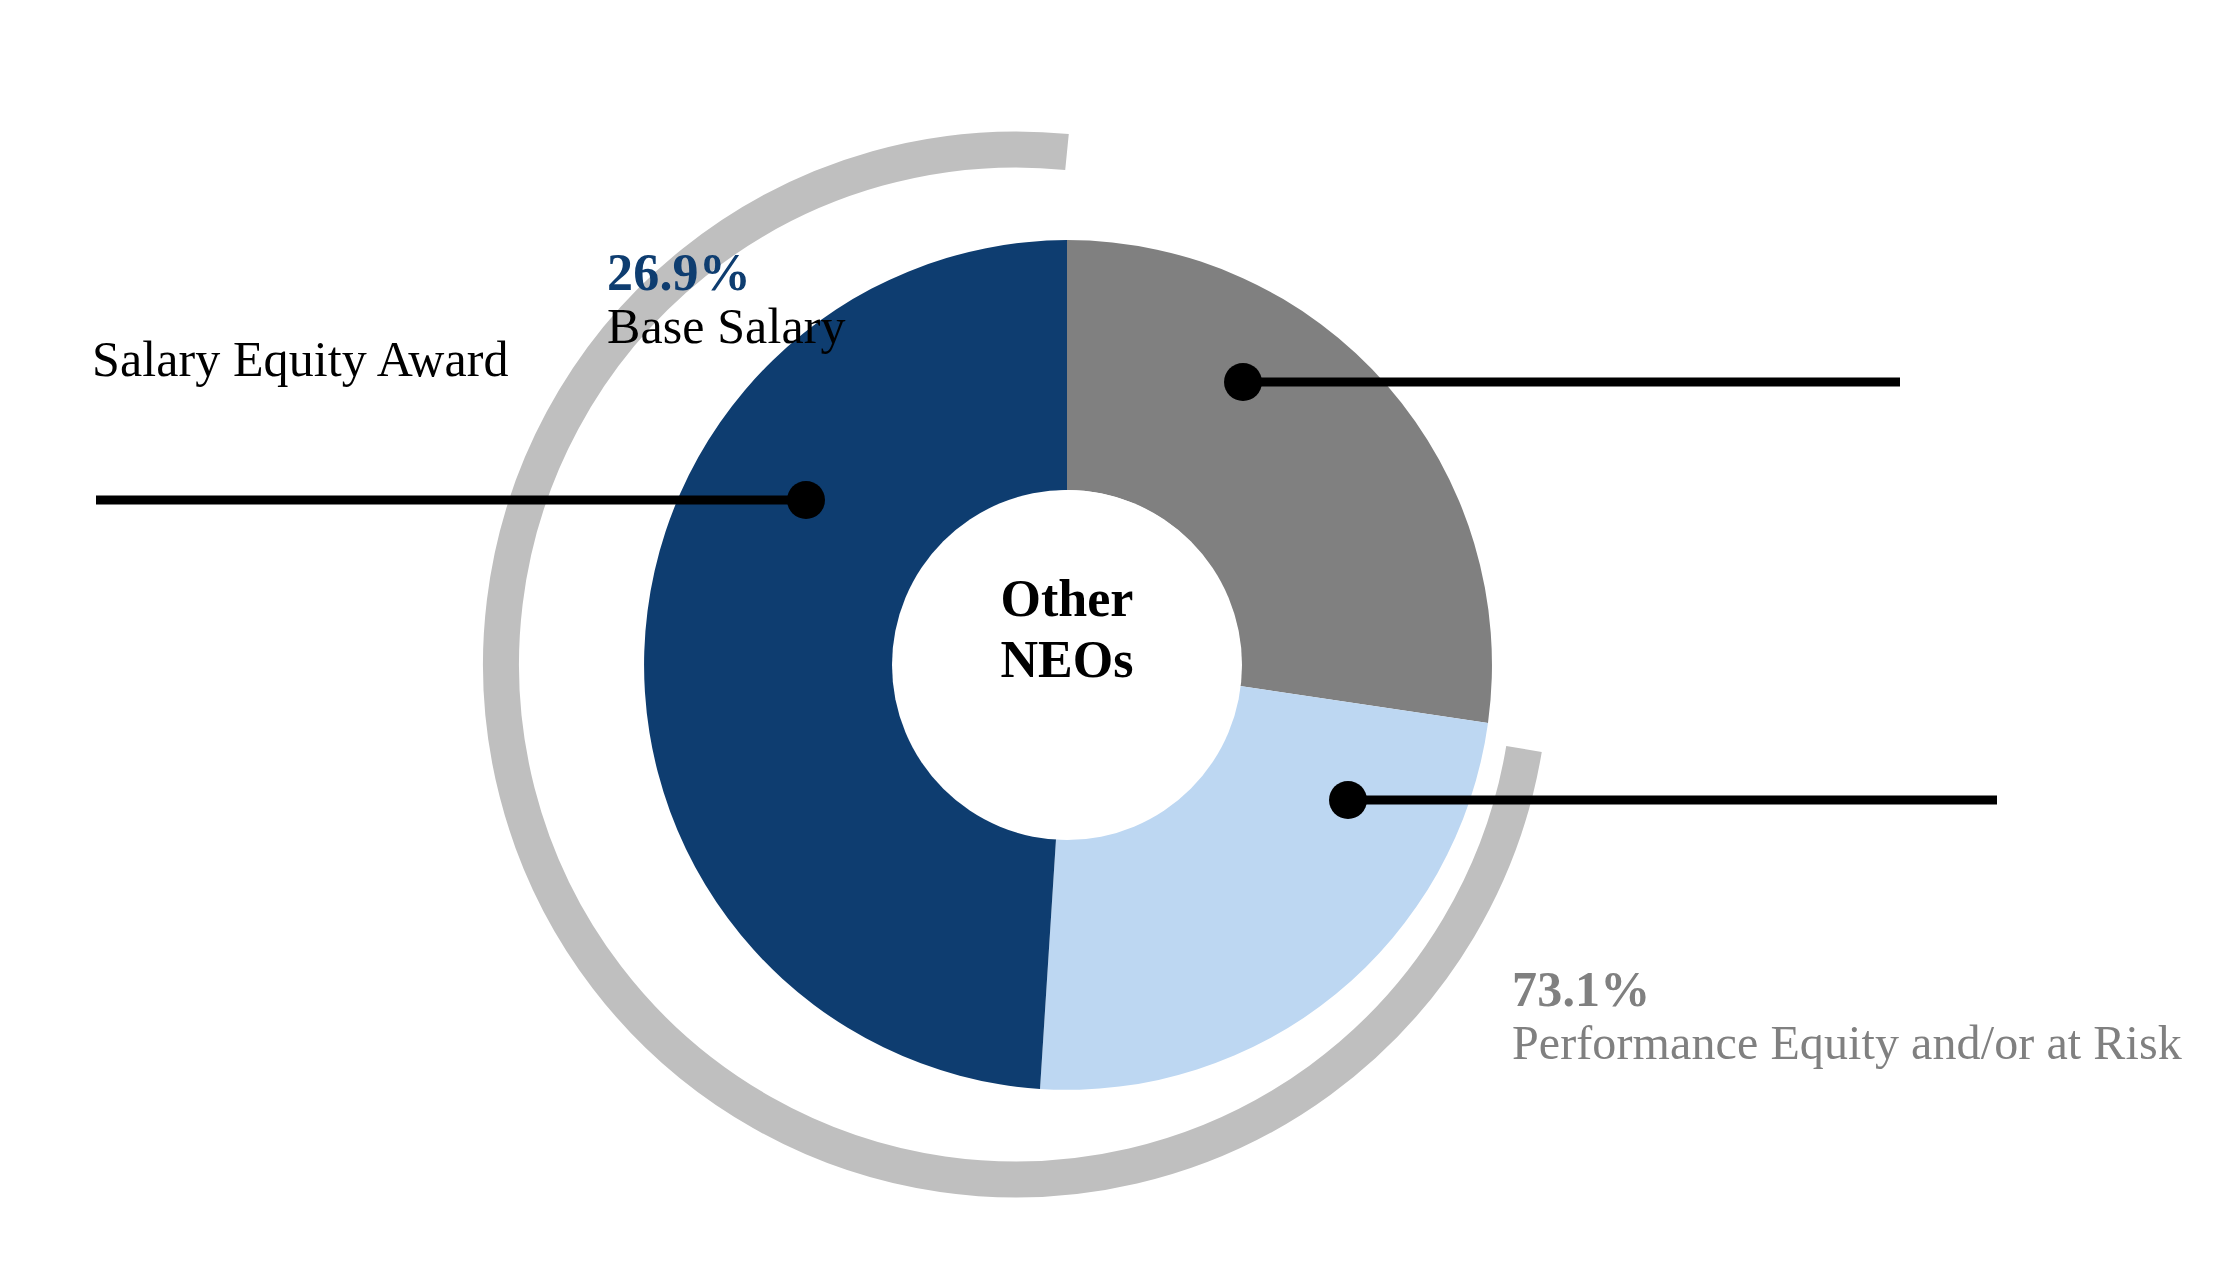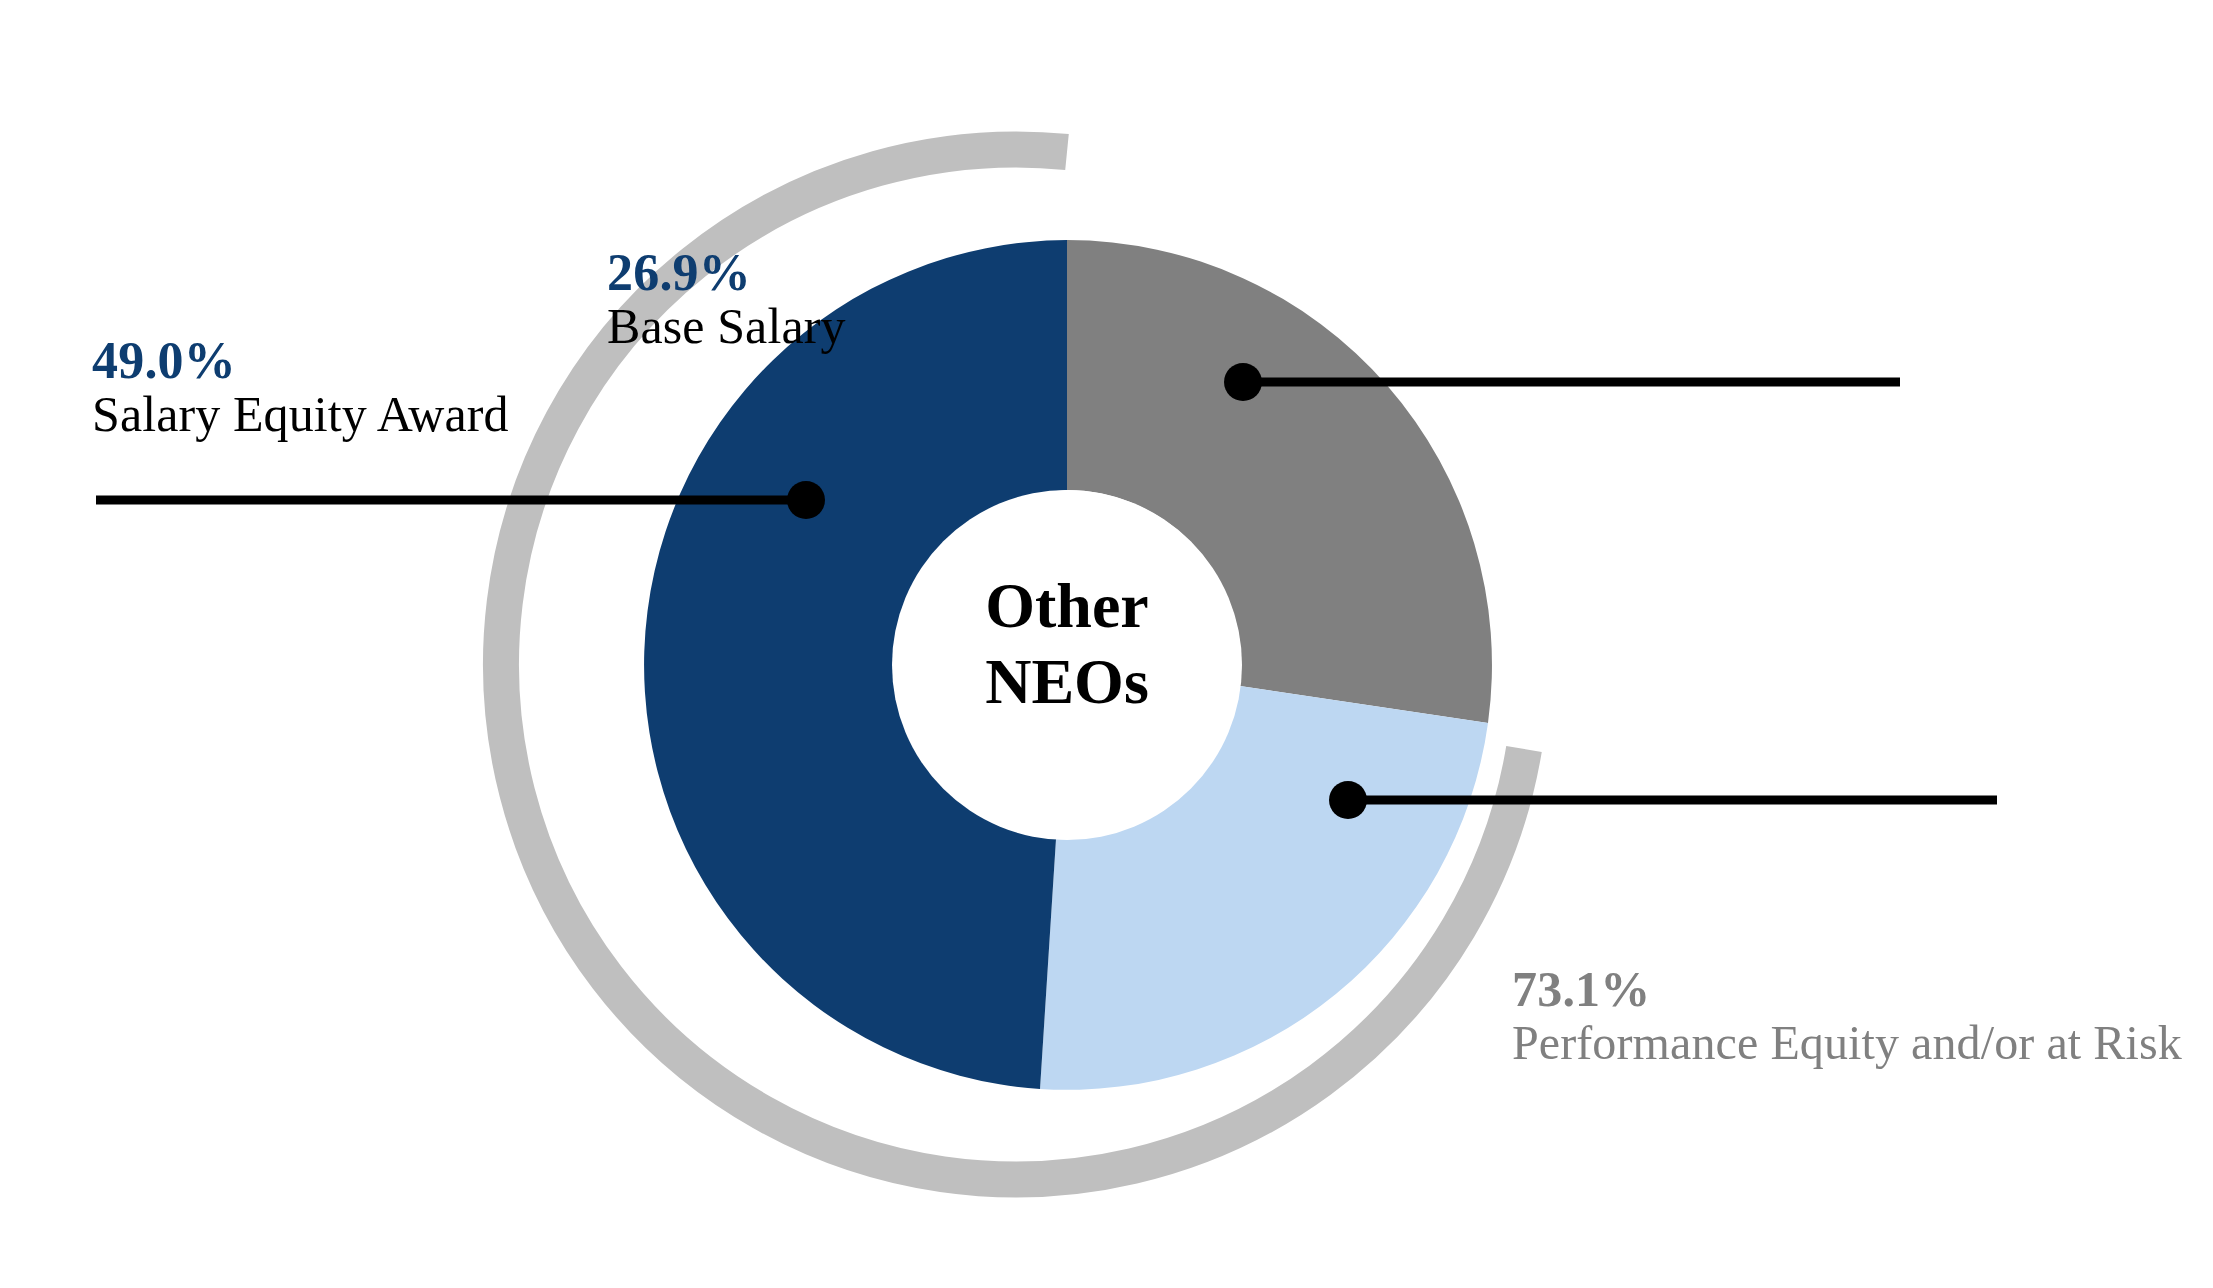--- a/index.html
+++ b/index.html
@@ -102,21 +102,21 @@
 
   
   #center-label {
     position: absolute;
     left: 867px;
     top: 568px;
     width: 400px;
     text-align: center;
     color: #000000;
     font-weight: bold;
-    font-size: 64px;
+    font-size: 52px;
     line-height: 1.18;
     white-space: pre-line;
     pointer-events: none;
   }
 </style>
 </head>
 <body>
 
 <div id="chart-stage">
 
@@ -158,21 +158,20 @@
 
   <div id="center-label">Other
 NEOs</div>
 
   <div class="callout align-right" id="callout-base-salary">
     <span class="pct">26.9%</span>
     <span class="desc">Base Salary</span>
   </div>
 
   <div class="callout align-left" id="callout-target-equity">
-    <span class="pct">49.0%</span>
     <span class="desc">Salary Equity Award</span>
   </div>
 
 
   <div class="callout align-left" id="callout-performance">
     <span class="pct">73.1%</span>
     <span class="desc">Performance Equity and/or at Risk</span>
   </div>
 
 </div>

